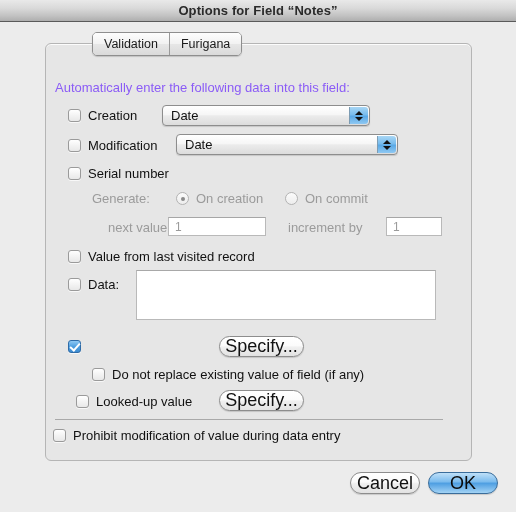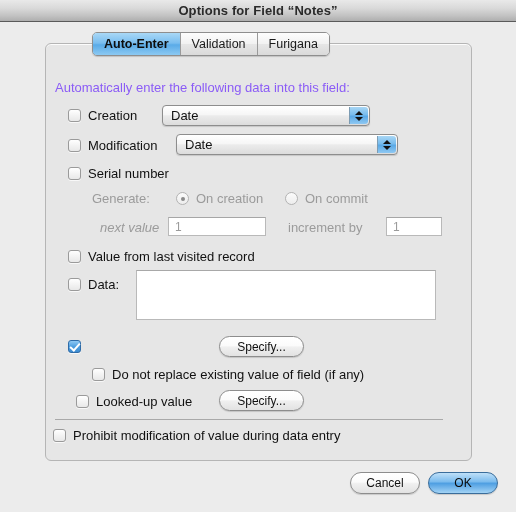--- a/index.html
+++ b/index.html
@@ -223,21 +223,21 @@
   .btn {
     position: absolute;
     box-sizing: border-box;
     border: 1px solid #8d8d8d;
     border-radius: 11px;
     background: linear-gradient(to bottom, #ffffff 0%, #fbfbfb 45%, #f0f0f0 53%, #e2e2e2 100%);
     box-shadow: 0 1px 1px rgba(0,0,0,0.15);
     display: flex;
     align-items: center;
     justify-content: center;
-    font-size: 12px;
+    font-size: 18px;
     color: #111;
     cursor: default;
     white-space: nowrap;
   }
   .btn.default {
     border: 1px solid #3a6d9b;
     background: linear-gradient(to bottom, #bfe0f8 0%, #7cbcee 43%, #4f9fe2 52%, #a3d3f5 100%);
     color: #0b0b0b;
   }
 
@@ -250,23 +250,20 @@
 </head>
 <body>
 
 <div class="titlebar">
   <span class="titlebar-text">Options for Field “Notes”</span>
 </div>
 
 <div class="groupbox"></div>
 
 <div class="tabbar">
-  <div class="tab active">
-    <span>Auto-Enter</span>
-  </div>
   <div class="tab">
     <span>Validation</span>
   </div>
   <div class="tab">
     <span>Furigana</span>
   </div>
 </div>
 
 <div class="intro">Automatically enter the following data into this field:</div>
 
@@ -305,21 +302,21 @@
 <div class="row" style="left:176px; top:191px;">
   <span class="rad selected"></span>
   <span class="lbl disabled">On creation</span>
 </div>
 <div class="row" style="left:285px; top:191px;">
   <span class="rad"></span>
   <span class="lbl disabled">On commit</span>
 </div>
 
 <div class="row" style="left:92px; top:220px;">
-  <span class="lbl disabled" style="margin-left:8px;font-style:italic;">next value</span>
+  <span class="lbl disabled" style="margin-left:16px;">next value</span>
 </div>
 <div class="tfield" style="left:168px; top:217px; width:98px;">
   <span class="tfield-val">1</span>
 </div>
 <div class="row" style="left:288px; top:220px;">
   <span class="lbl disabled" style="margin-left:0;">increment by</span>
 </div>
 <div class="tfield" style="left:386px; top:217px; width:56px;">
   <span class="tfield-val">1</span>
 </div>

